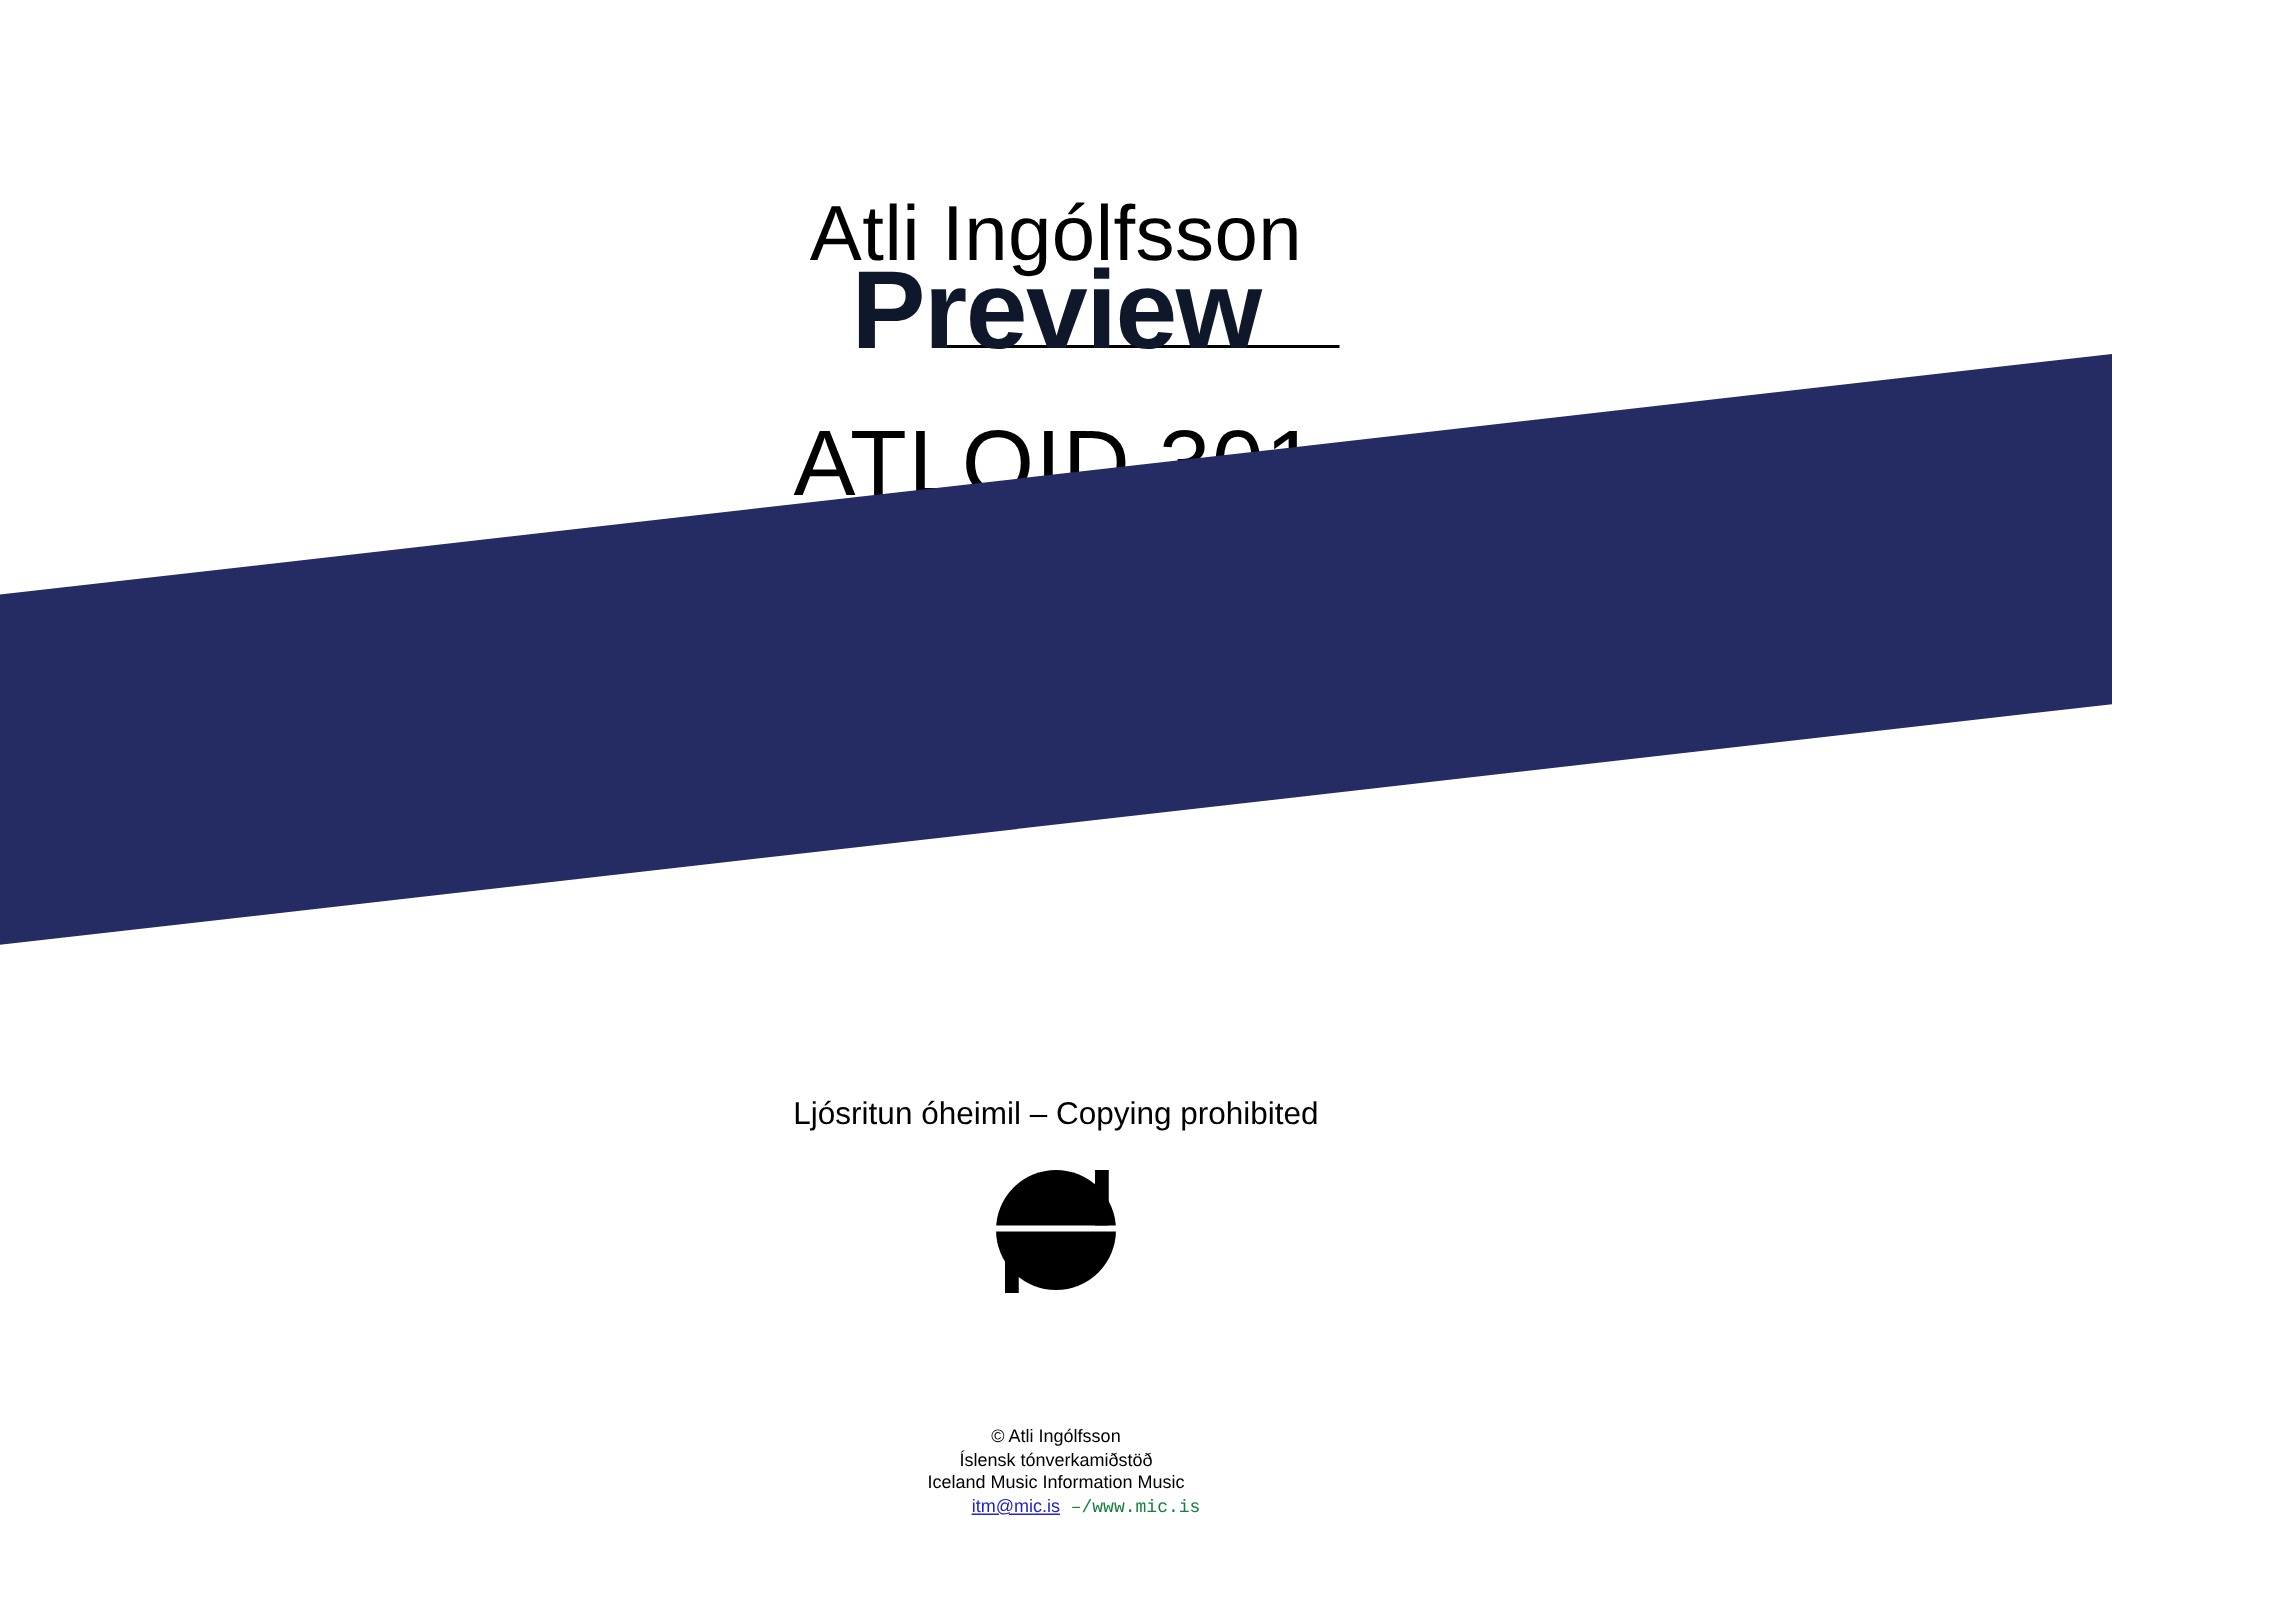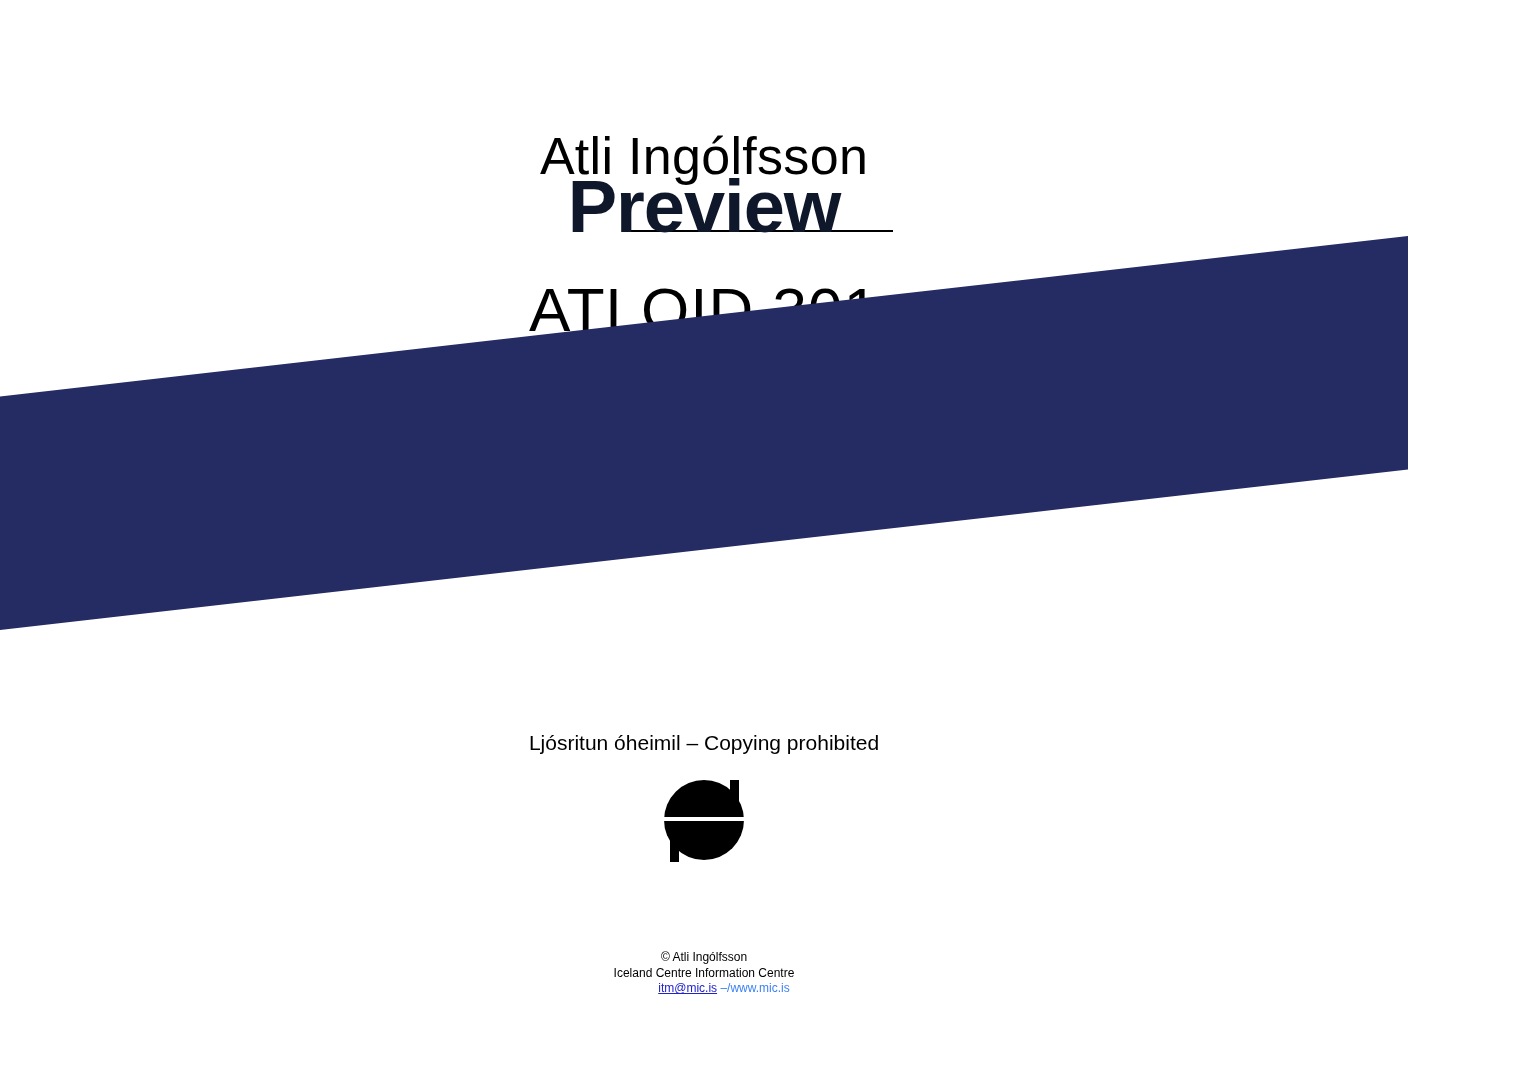--- a/index.html
+++ b/index.html
@@ -185,21 +185,22 @@
   }
   .footer span.fline {
     display: block;
   }
   .footer .email {
     color: #2222cc;
     text-decoration: underline;
     padding-left: 40px;
   }
   .footer .site {
-    color: #3b82f6;
+    color: #15803d;
+    font-family: Liberation Mono, monospace;
   }
 </style>
 </head>
 <body>
 
 <div id="page">
 
   <div class="composer">Atli Ingólfsson</div>
 
   <div class="title-rule"></div>
@@ -247,17 +248,18 @@
 
         <rect x="74" y="2" width="9" height="37" fill="#000000"></rect>
         <rect x="14" y="46" width="9" height="38" fill="#000000"></rect>
       </svg>
     </span>
   </div>
 
 
   <div class="footer">
     <span class="fline">© Atli Ingólfsson</span>
-    <span class="fline">Iceland Centre Information Centre</span>
+    <span class="fline">Íslensk tónverkamiðstöð</span>
+    <span class="fline">Iceland Music Information Music</span>
     <span class="fline"><a class="email" href="#">itm@mic.is</a><span class="site"> –/www.mic.is</span></span>
   </div>
 
 </div>
 
 </body></html>

